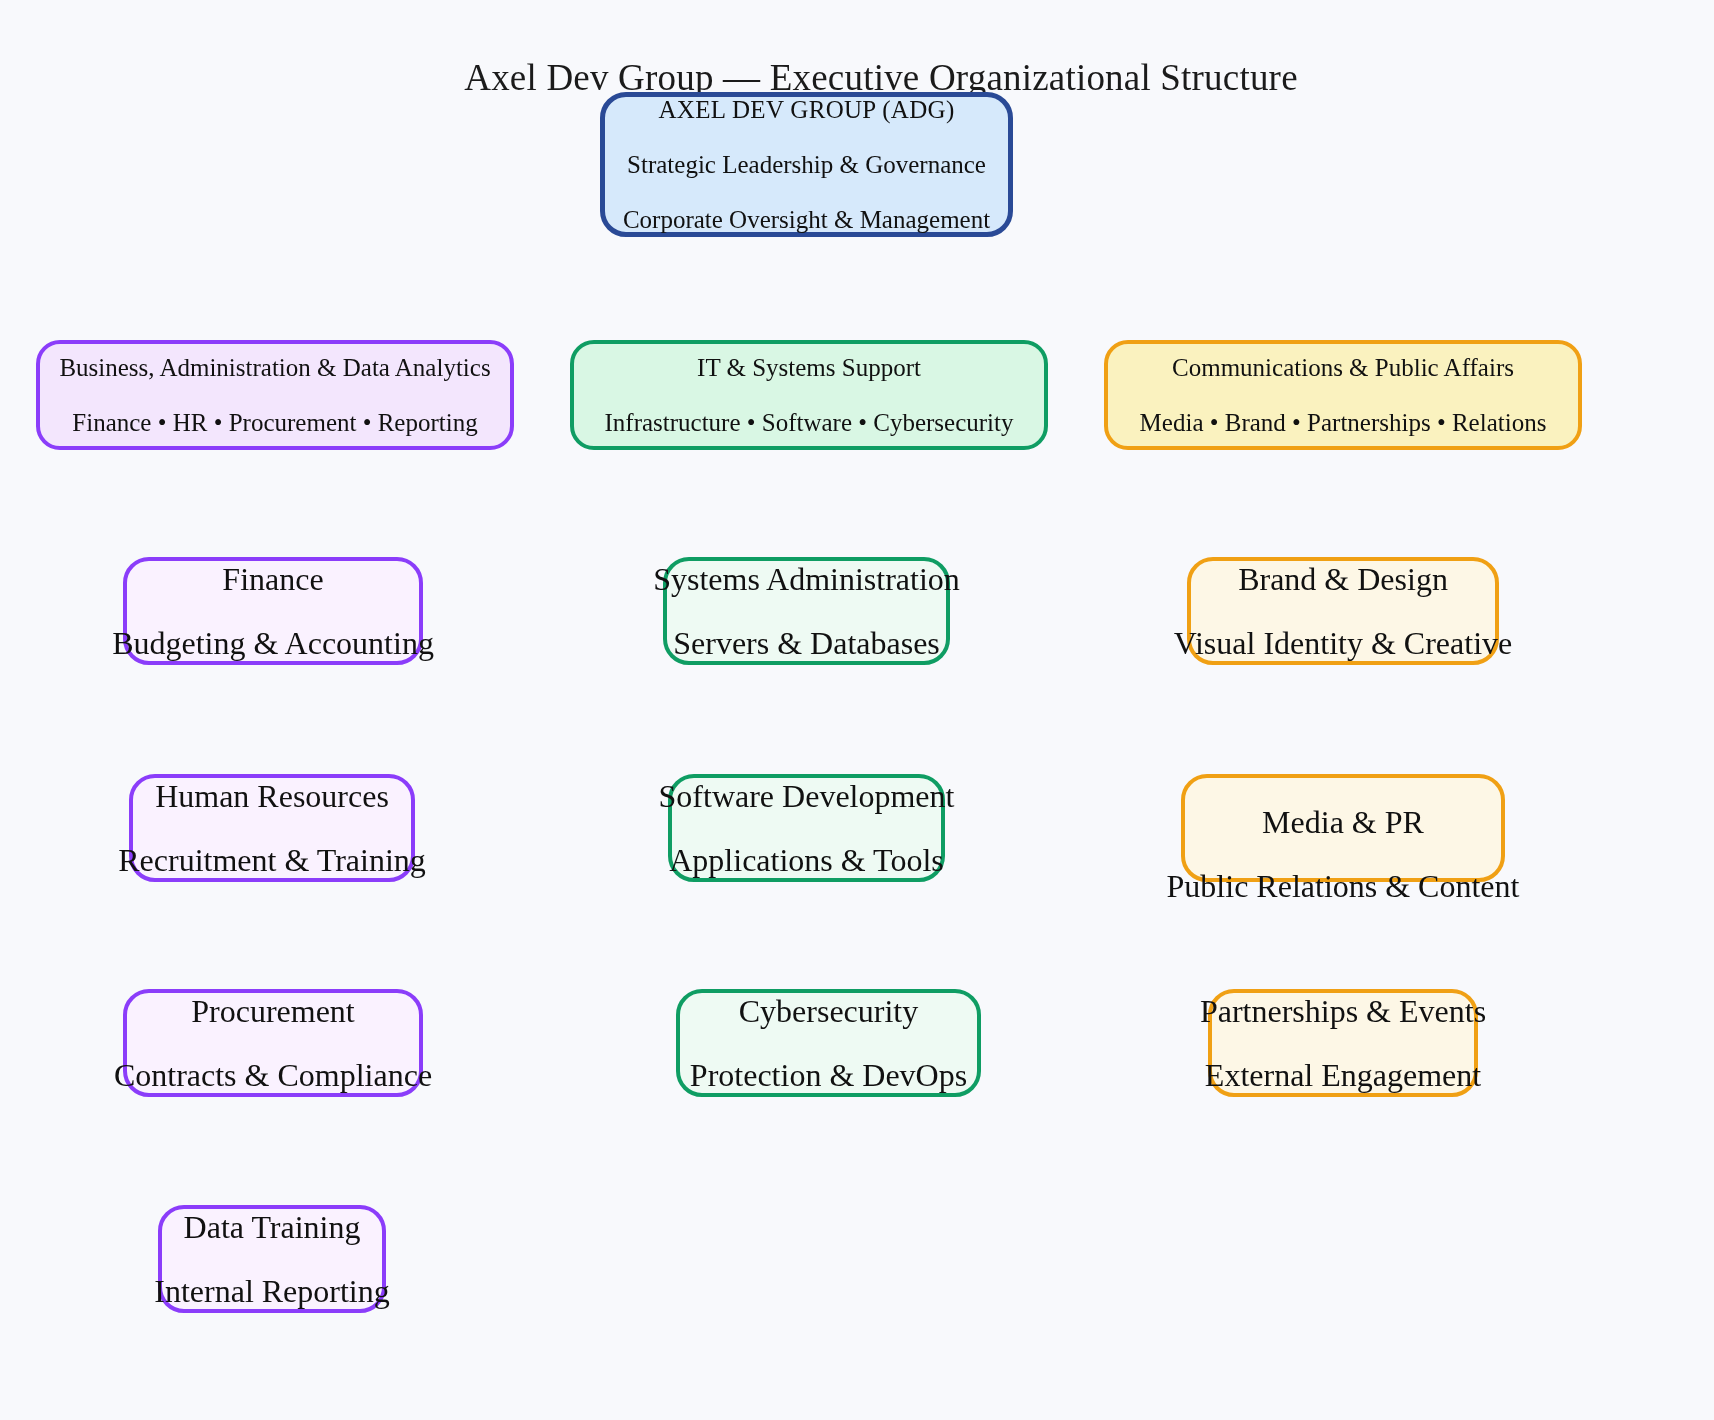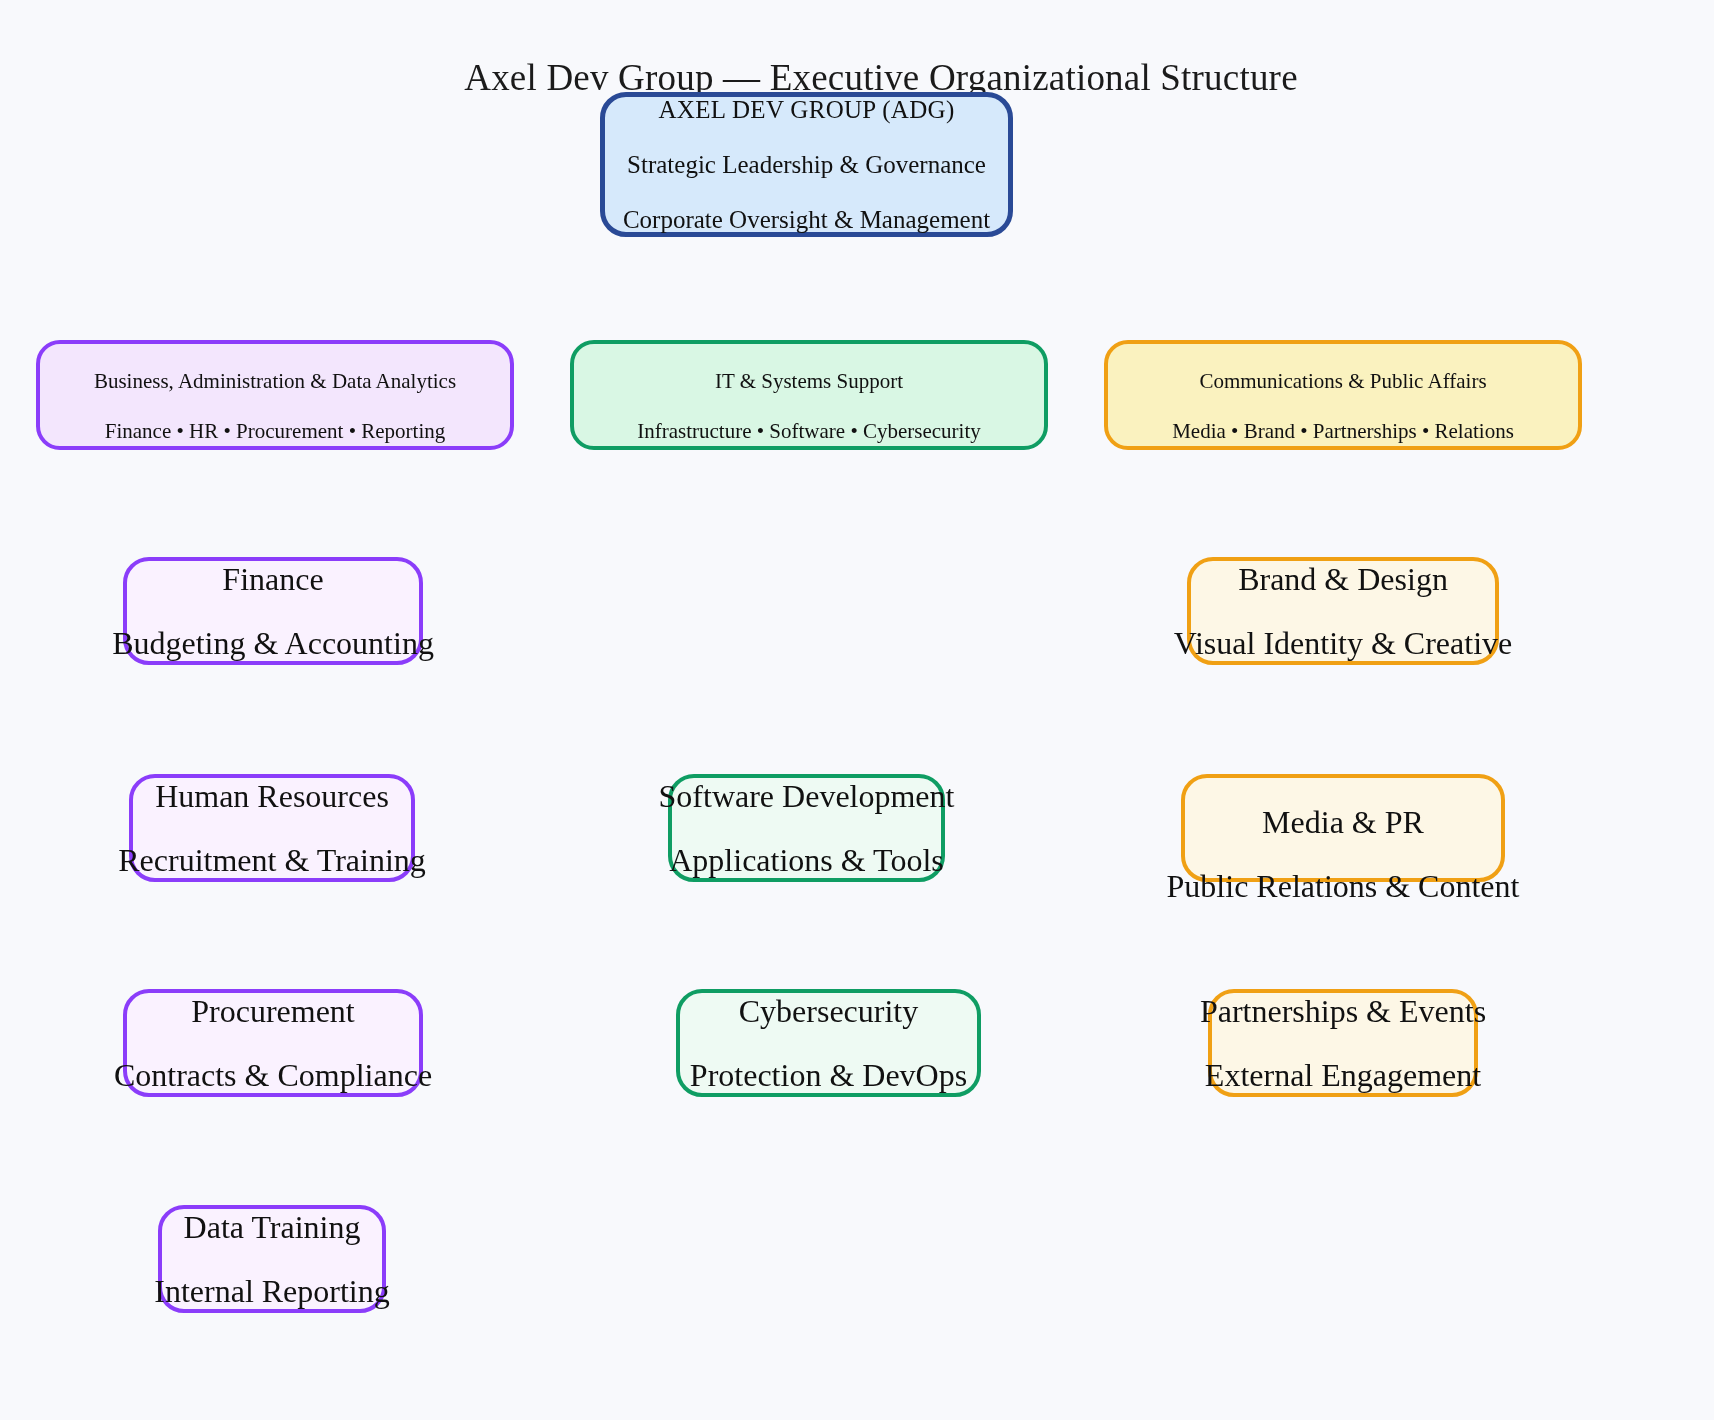--- a/index.html
+++ b/index.html
@@ -64,22 +64,21 @@
     font-size: 25px;
     text-align: right;
   }
   .node.root .line.head { letter-spacing: 0.3px; }
 
   
   .node.branch {
     height: 110px;
     border-width: 4px;
     border-radius: 24px;
-    font-size: 21px;
-    justify-content: space-between;
+    font-size: 25px;
   }
 
   .node.branch.b-purple {
     left: 12px;
     top: 316px;
     width: 478px;
     background: #f3e6fd;
     border-color: #8b3dfa;
   }
   .node.branch.b-green {
@@ -170,20 +169,24 @@
   <div class="node leaf l-purple leaf-p3">
     <span class="line">Data Training</span>
     <span class="line">Internal Reporting</span>
   </div>
 
   <div class="node branch b-green">
     <span class="line">IT &amp; Systems Support</span>
     <span class="line">Infrastructure • Software • Cybersecurity</span>
   </div>
 
+  <div class="node leaf l-green leaf-g0">
+    <span class="line">Systems Administration</span>
+    <span class="line">Servers &amp; Databases</span>
+  </div>
 
   <div class="node leaf l-green leaf-g1">
     <span class="line">Software Development</span>
     <span class="line">Applications &amp; Tools</span>
   </div>
 
   <div class="node leaf l-green leaf-g2">
     <span class="line">Cybersecurity</span>
     <span class="line">Protection &amp; DevOps</span>
   </div>

